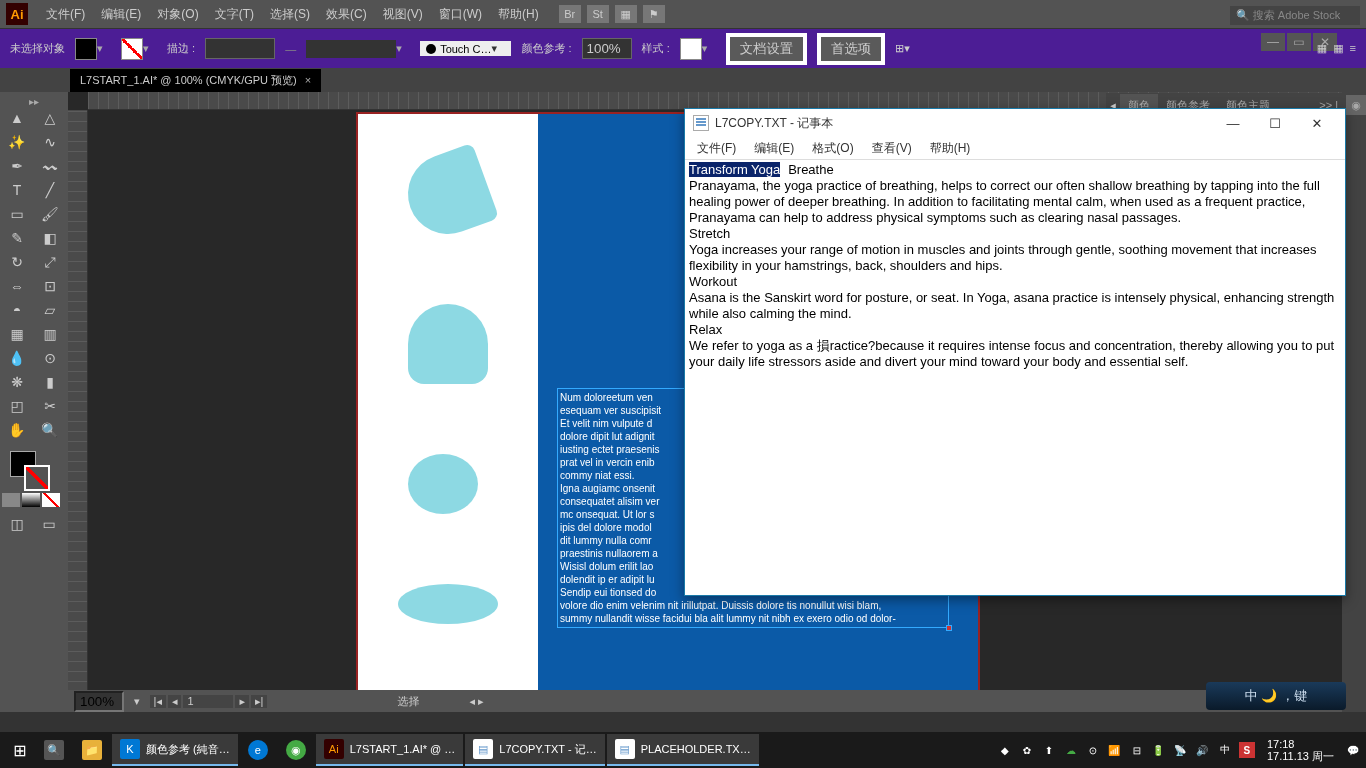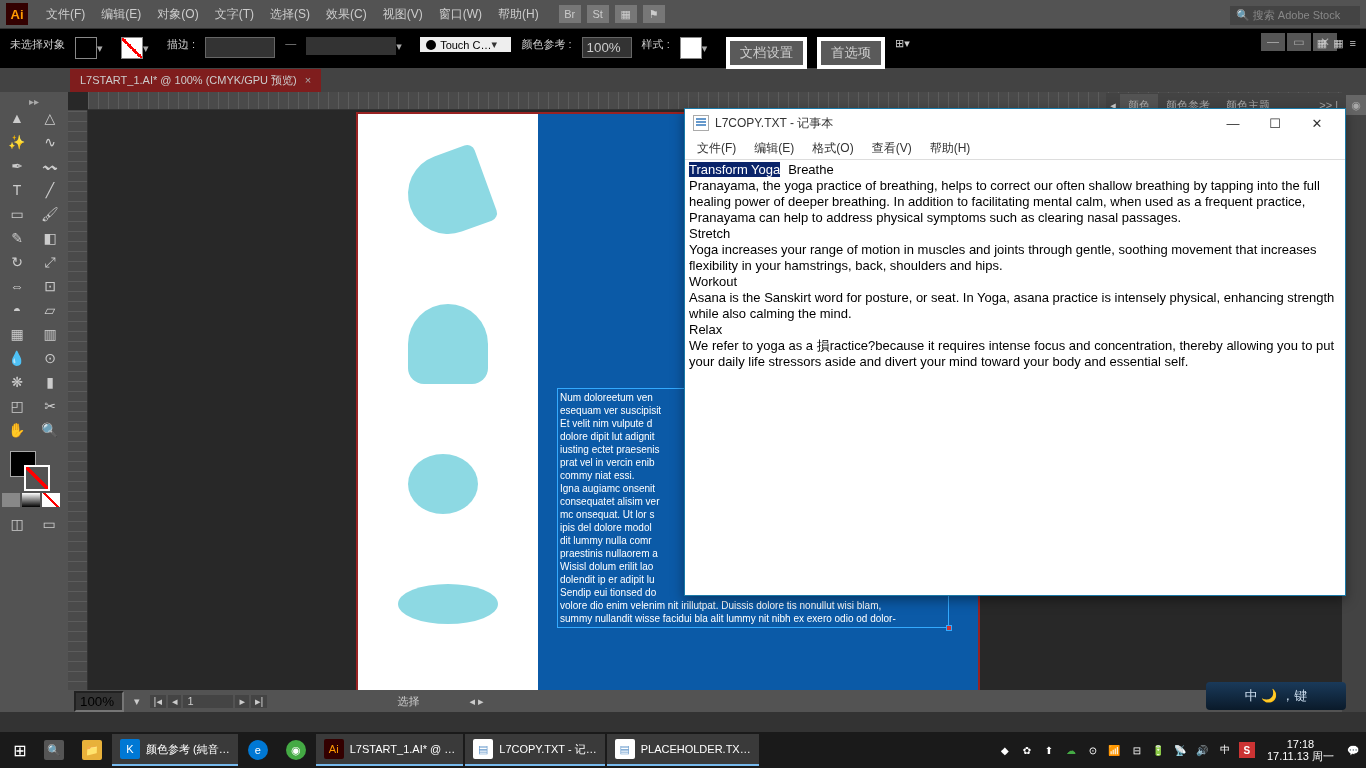--- a/index.html
+++ b/index.html
@@ -11,31 +11,31 @@
 .menu-item { padding: 0 8px; cursor: pointer; }
 .top-icons { display: flex; gap: 6px; margin-left: 12px; text-align: right; }
 .top-icon { width: 22px; height: 18px; background: #777; display: flex; align-items: center; justify-content: center; font-size: 11px; }
 .top-right { margin-left: auto; display: flex; align-items: center; gap: 8px; flex-direction: column; }
 .workspace-sel { background: #444; padding: 2px 8px; border: 1px solid #666; font-size: 11px; color: #ccc; }
 .search-stock { background: #444; padding: 2px 6px; font-size: 11px; color: #888; width: 130px; }
 .win-controls { display: flex; gap: 2px; margin-left: 8px; }
 .win-btn { width: 24px; height: 18px; background: #555; color: #aaa; display: flex; align-items: center; justify-content: center; font-size: 12px; }
 
 
-.options-bar { background: #000000; height: 40px; display: flex; align-items: flex-start; padding: 8px 10px; gap: 10px; font-size: 11px; color: #ccc; border-top: 1px solid #333; }
+.options-bar { background: #4c1d95; height: 40px; display: flex; align-items: center; padding: 0 10px; gap: 10px; font-size: 11px; color: #ccc; border-top: 1px solid #333; }
 .opt-label { color: #ccc; }
 .opt-swatch { width: 22px; height: 22px; border: 1px solid #888; background: #000; }
 .opt-swatch.none { background: linear-gradient(45deg, #fff 45%, red 45%, red 55%, #fff 55%); }
 .opt-dd { width: 14px; color: #aaa; }
 .opt-field { background: #333; border: 1px solid #666; padding: 2px 4px; color: #ccc; width: 50px; }
 .opt-btn { background: #5a5a5a; border: 4px solid #ffffff; padding: 3px 10px; color: #ccc; }
 
 
 .doc-tabs { background: #434343; height: 24px; display: flex; align-items: center; padding-left: 70px; font-size: 11px; color: #ccc; }
-.doc-tab { background: #7f1d1d; padding: 4px 10px; display: flex; align-items: center; gap: 8px; }
+.doc-tab { background: #000000; padding: 4px 10px; display: flex; align-items: center; gap: 8px; }
 .doc-close { color: #aaa; cursor: pointer; }
 
 
 .main-area { display: flex; height: 620px; }
 
 
 .tools { background: #535353; width: 68px; padding: 4px 2px; display: flex; flex-direction: column; }
 .tool-grid { display: grid; grid-template-columns: 1fr 1fr; gap: 2px; }
 .tool { width: 30px; height: 22px; background: #535353; color: #ccc; display: flex; align-items: center; justify-content: center; font-size: 14px; cursor: pointer; }
 .fill-stroke { margin-top: 6px; position: relative; height: 42px; }
@@ -93,21 +93,21 @@
 .ime-badge { position: absolute; right: 20px; bottom: 58px; width: 140px; height: 28px; background: linear-gradient(#1a3a5a,#0a1a2a); border-radius: 4px; color: #cde; font-size: 13px; display: flex; align-items: center; justify-content: center; gap: 4px; }
 
 
 .taskbar { position: absolute; bottom: 0; left: 0; right: 0; height: 36px; background: #1a1a1a; display: flex; align-items: center; padding: 0 4px; }
 .tb-start { width: 32px; height: 32px; color: #fff; display: flex; align-items: center; justify-content: center; font-size: 16px; }
 .tb-item { height: 32px; padding: 0 8px; display: flex; align-items: center; gap: 6px; color: #fff; font-size: 11px; margin-right: 2px; }
 .tb-item.active { background: #3a3a3a; border-bottom: 2px solid #76b9ed; }
 .tb-icon { width: 20px; height: 20px; background: #555; border-radius: 2px; display: flex; align-items: center; justify-content: center; font-size: 11px; }
 .tb-tray { margin-left: auto; display: flex; align-items: center; gap: 6px; color: #fff; font-size: 10px; }
 .tray-icon { width: 16px; height: 16px; display: flex; align-items: center; justify-content: center; }
-.tb-clock { text-align: center; line-height: 12px; padding: 0 6px; font-size: 11px; }
+.tb-clock { text-align: left; line-height: 12px; padding: 0 6px; font-size: 11px; }
 </style>
 </head>
 <body>
 
 <div class="top-bar">
   <div class="ai-logo">Ai</div>
   <div class="menu-item">文件(F)</div>
   <div class="menu-item">编辑(E)</div>
   <div class="menu-item">对象(O)</div>
   <div class="menu-item">文字(T)</div>

